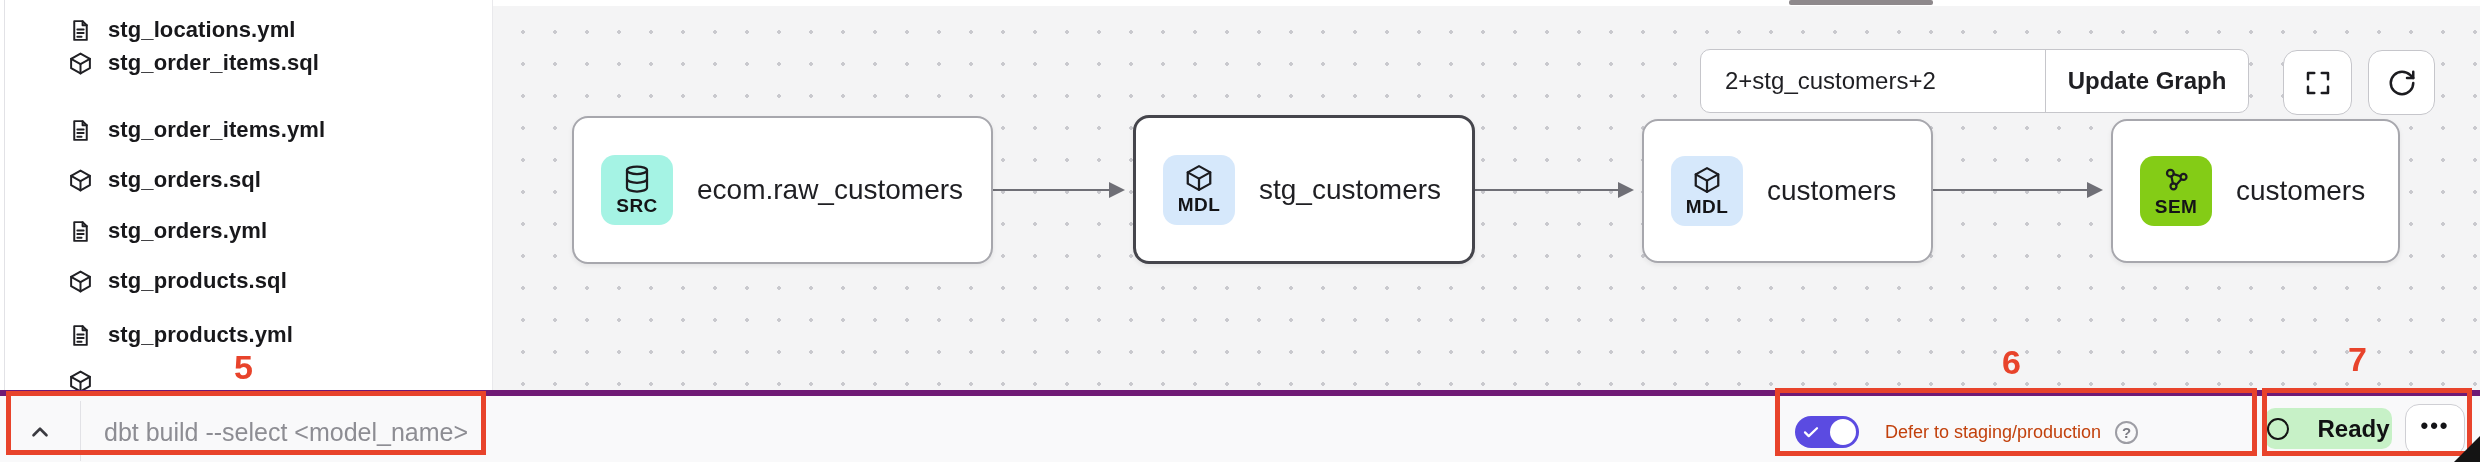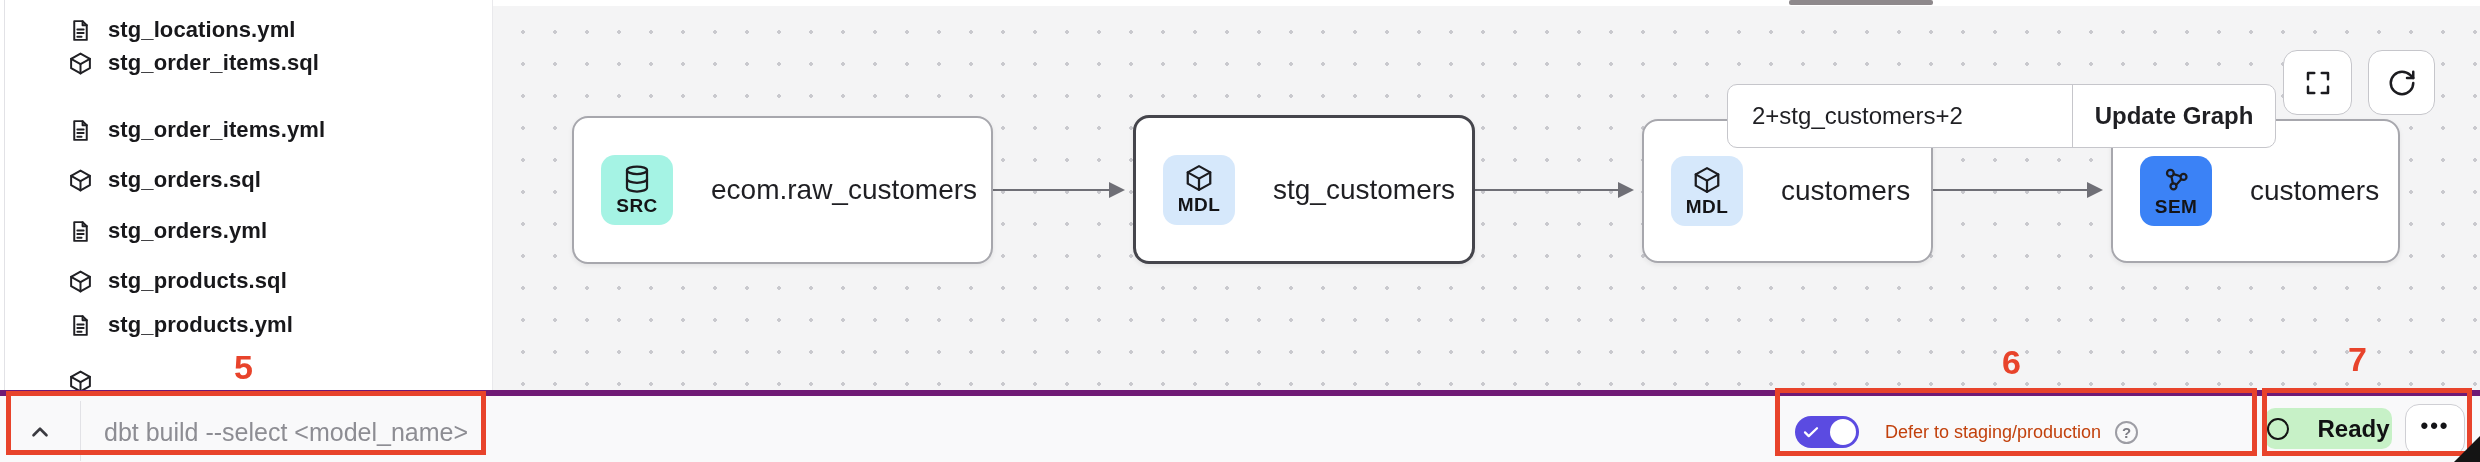--- a/index.html
+++ b/index.html
@@ -21,37 +21,37 @@
   
   .canvas { position:absolute; left:493px; top:6px; width:1987px; height:384px;
             background-color:#f4f4f5;
             background-image:radial-gradient(circle, #c9c9ce 1.6px, transparent 1.8px);
             background-size:32px 32px; background-position:14px 10px; overflow:hidden; }
   .scroll-indicator { position:absolute; left:1789px; top:0; width:144px; height:5px;
                       background:#8e898c; border-radius:2px; z-index:6; }
   .edges { position:absolute; left:0; top:0; width:1987px; height:384px; }
 
   .node { position:absolute; background:#fff; border:2px solid #a7a7ad; border-radius:16px;
-          display:flex; align-items:center; padding-left:27px; gap:38px;
+          display:flex; align-items:center; padding-left:27px; gap:24px;
           box-shadow:0 2px 5px rgba(0,0,0,.07); cursor:pointer; }
   .node.selected { border:3px solid #45454c; }
   .badge { width:72px; height:70px; border-radius:14px; display:flex; flex-direction:column;
            align-items:center; justify-content:center; gap:1px; flex:0 0 72px; }
   .badge svg { width:30px; height:30px; stroke:#1b1b1f; stroke-width:1.8; fill:none;
                stroke-linecap:round; stroke-linejoin:round; }
   .badge .btype { font-size:19px; font-weight:600; color:#141417; letter-spacing:.4px; }
   .badge.src { background:#a5f3e4; }
   .badge.mdl { background:#d6e8fb; }
-  .badge.sem { background:#3b82f6; }
+  .badge.sem { background:#84cc16; }
   .node .ntitle { font-size:28px; font-weight:500; color:#1f1f23; white-space:nowrap; }
 
   
-  .selector-group { position:absolute; left:1234px; top:43px; width:549px; height:64px;
+  .selector-group { position:absolute; left:1207px; top:43px; width:549px; height:64px;
                     background:#fff; border:1.5px solid #c6c6cb; border-radius:10px;
-                    display:flex; align-items:stretch;margin-top:35px; }
+                    display:flex; align-items:stretch; }
   .selector-input { flex:0 0 345px; display:flex; align-items:center; padding-left:24px;
                     font-size:24px; color:#1f1f23; border-right:1.5px solid #c6c6cb; cursor:text; }
   .update-graph-btn { flex:1; display:flex; align-items:center; justify-content:center;
                       font-size:24px; font-weight:600; color:#1f1f23; cursor:pointer;text-align:center; }
   .icon-btn { position:absolute; top:44px; height:65px; background:#fff; border:1.5px solid #c6c6cb;
               border-radius:14px; display:flex; align-items:center; justify-content:center; cursor:pointer; }
   .icon-btn svg { width:30px; height:30px; stroke:#1b1b1f; stroke-width:2; fill:none;
                   stroke-linecap:round; stroke-linejoin:round; }
   .fullscreen-btn { left:1790px; width:69px; }
   .refresh-btn { left:1875px; width:67px; }
@@ -152,21 +152,21 @@
     <div class="file-row" style="top:206px">
       <span class="ficon">
           <svg viewBox="0 0 24 24">
             <path d="M14 3H6v18h12V7z"></path>
             <path d="M14 3v4h4"></path>
             <path d="M9 11h6M9 14.5h6M9 18h4"></path>
           </svg>
         </span>
       <span class="fname">stg_orders.yml</span>
     </div>
-    <div class="file-row" style="top:300px">
+    <div class="file-row" style="top:310px">
       <span class="ficon">
           <svg viewBox="0 0 24 24">
             <path d="M14 3H6v18h12V7z"></path>
             <path d="M14 3v4h4"></path>
             <path d="M9 11h6M9 14.5h6M9 18h4"></path>
           </svg>
         </span>
       <span class="fname">stg_products.yml</span>
     </div>
     <div class="file-row" style="top:356px">

